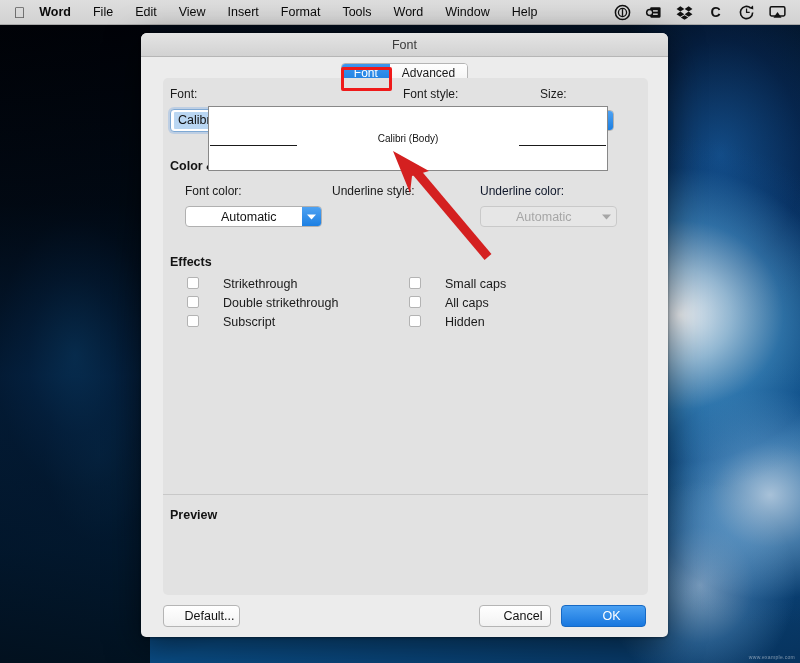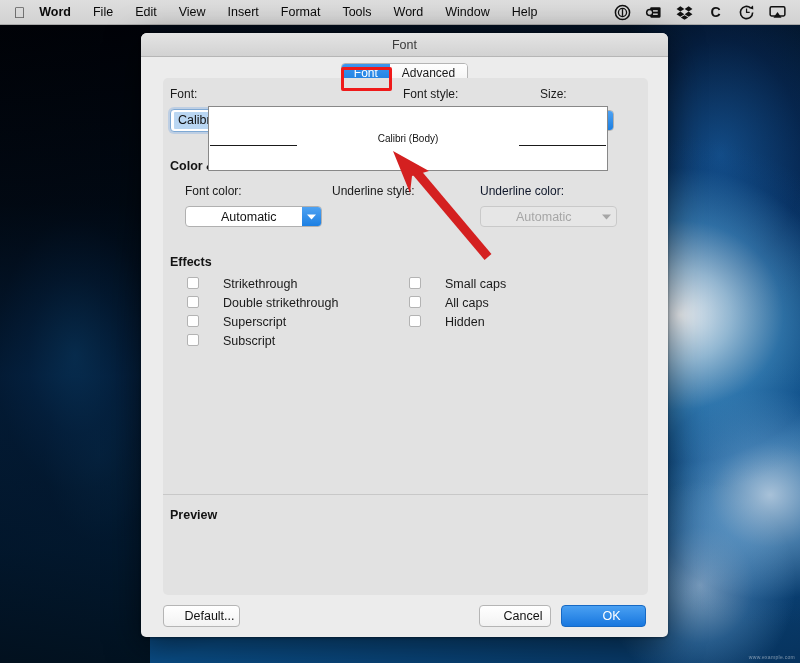--- a/index.html
+++ b/index.html
@@ -304,24 +304,20 @@
       <div class="check-row">
         <span class="checkbox"></span>
         <span class="check-label">Strikethrough</span>
       </div>
       <div class="check-row">
         <span class="checkbox"></span>
         <span class="check-label">Double strikethrough</span>
       </div>
       <div class="check-row">
         <span class="checkbox"></span>
-        <span class="check-label">Superscript</span>
-      </div>
-      <div class="check-row">
-        <span class="checkbox"></span>
         <span class="check-label">Subscript</span>
       </div>
     </div>
 
     <div style="position:absolute;left:246px;top:199px;width:200px;">
       <div class="check-row">
         <span class="checkbox"></span>
         <span class="check-label">Small caps</span>
       </div>
       <div class="check-row">

